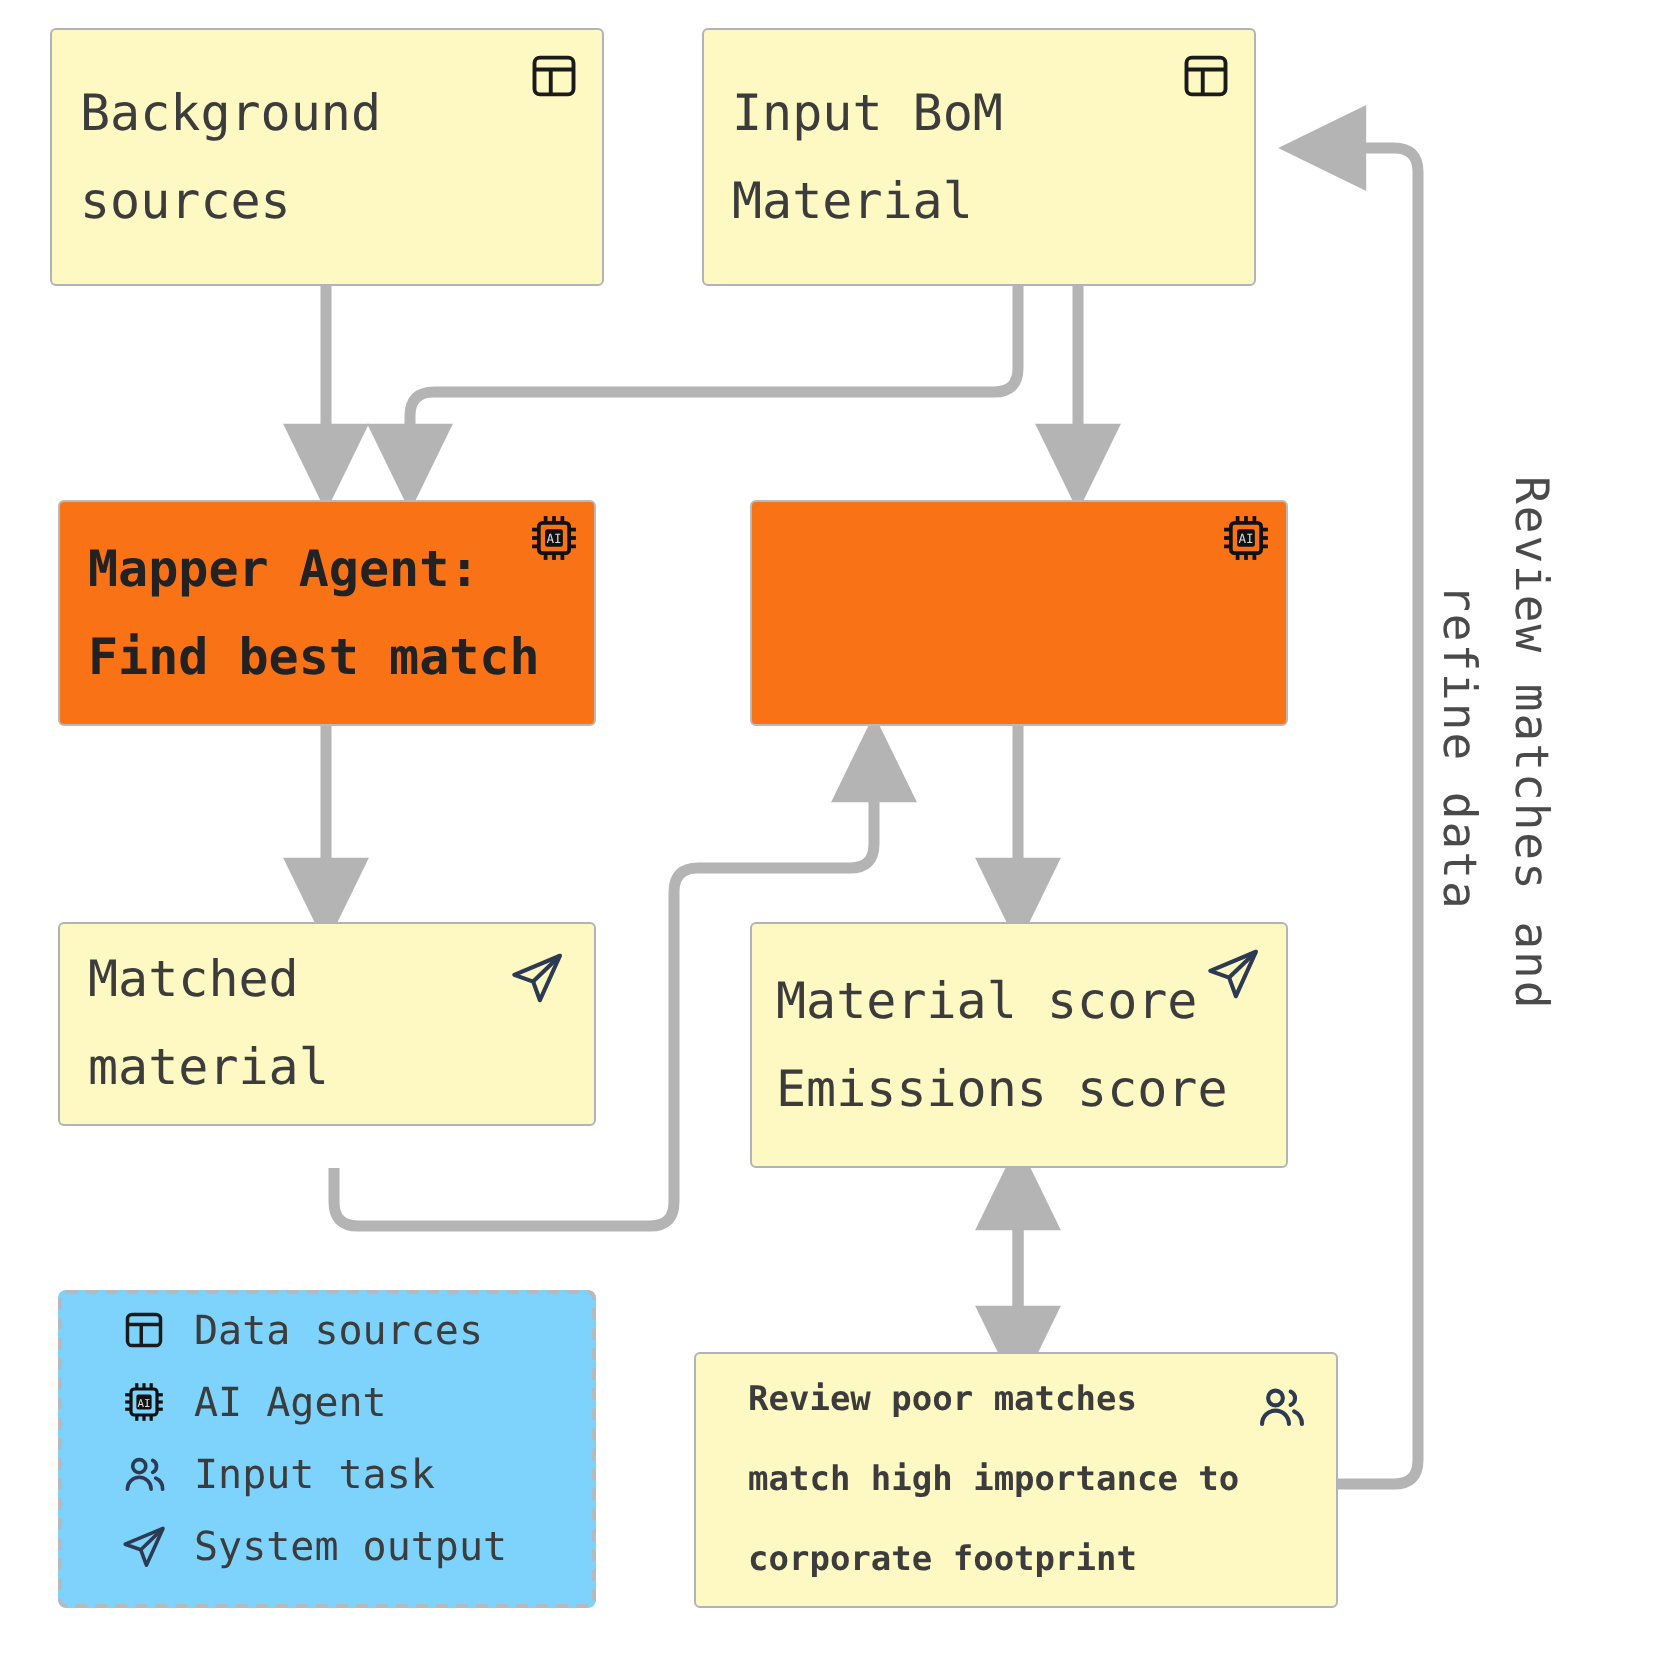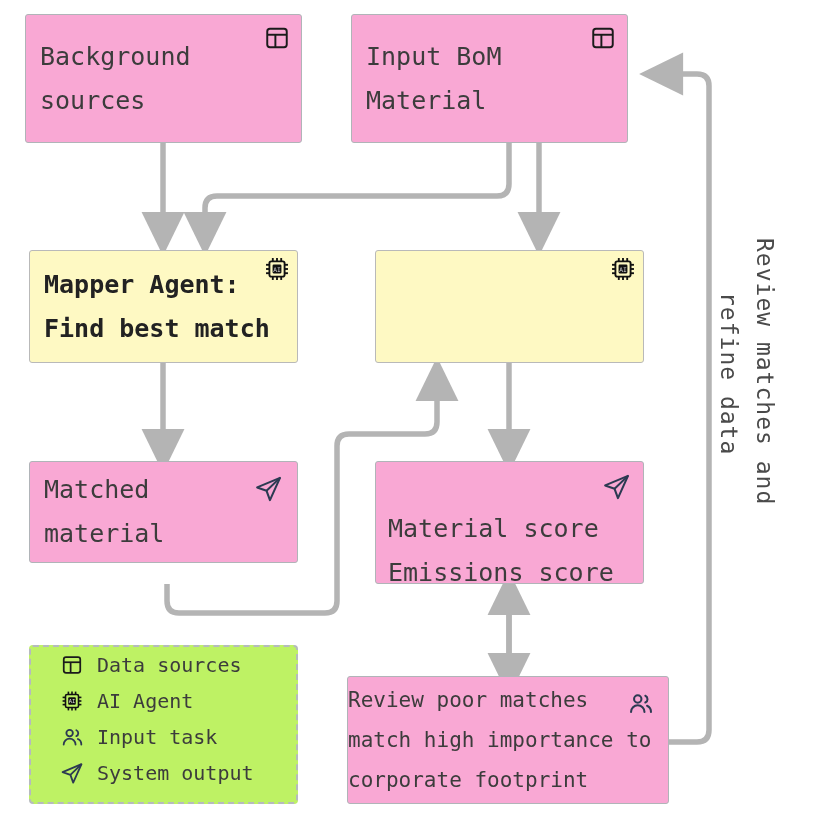--- a/index.html
+++ b/index.html
@@ -1,30 +1,30 @@
 <!DOCTYPE html>
 <html><head>
 <meta charset="utf-8">
 <style>
   html,body{margin:0;padding:0;background:#ffffff;}
   body{width:828px;height:830px;font-family:"DejaVu Sans Mono","Liberation Mono",monospace;}
   #canvas{position:relative;width:828px;height:830px;overflow:hidden;background:#fff;}
   #edges{position:absolute;left:0;top:0;width:828px;height:830px;}
 
-  .node{position:absolute;box-sizing:border-box;border:1.6px solid #b0b4b8;background:#f9a8d4;border-radius:3px;}
-  .node.agent{background:#fef9c3;border-color:#b9b9b9;}
+  .node{position:absolute;box-sizing:border-box;border:1.6px solid #b0b4b8;background:#fef9c3;border-radius:3px;}
+  .node.agent{background:#f97316;border-color:#b9b9b9;}
   .node .txt{position:absolute;left:14px;top:50%;transform:translateY(-50%);
     font-size:25px;line-height:44px;color:#3c3c3c;white-space:pre;letter-spacing:0px;}
   .node.agent .txt{color:#222;font-weight:bold;}
   .node .ic{position:absolute;right:11px;top:10px;}
 
-  .review .txt{font-size:21px;line-height:40px;left:0;}
+  .review .txt{font-size:17px;line-height:40px;left:26px;font-weight:bold;}
   .review .ic{right:14px;top:14px;}
 
-  .legend{position:absolute;box-sizing:border-box;border:2px dashed #b6babe;border-radius:4px;background:#bef264;}
+  .legend{position:absolute;box-sizing:border-box;border:2px dashed #b6babe;border-radius:4px;background:#7dd3fc;}
   .legend .row{display:flex;align-items:center;height:36px;padding-left:26px;}
   .legend .row .lic{width:30px;display:flex;align-items:center;justify-content:center;}
   .legend .row .lbl{font-size:20px;color:#3c3c3c;margin-left:10px;white-space:pre;}
 
   .vlabel{position:absolute;font-size:23px;color:#4a4a4a;white-space:pre;
     writing-mode:vertical-rl;text-orientation:mixed;letter-spacing:1px;}
 </style>
 </head>
 <body>
 
@@ -128,21 +128,21 @@
     <div class="txt"><span>Matched</span><br><span>material</span></div>
     <span class="ic" style="top:12px;right:14px;">
       <svg width="29" height="29" viewBox="0 0 24 24" fill="none" stroke="#2c3a52" stroke-width="1.7" stroke-linejoin="round">
         <path d="M21.5 3.2 L2.6 11.1 L10.4 13.9 L13.2 21.6 Z"></path>
         <path d="M21.5 3.2 L10.4 13.9"></path>
       </svg>
     </span>
   </div>
 
   <div class="node" style="left:375px;top:461px;width:269px;height:123px;">
-    <div class="txt" style="left:12px;margin-top:28px;"><span>Material score</span><br><span>Emissions score</span></div>
+    <div class="txt" style="left:12px;"><span>Material score</span><br><span>Emissions score</span></div>
     <span class="ic" style="top:10px;right:12px;">
       <svg width="29" height="29" viewBox="0 0 24 24" fill="none" stroke="#2c3a52" stroke-width="1.7" stroke-linejoin="round">
         <path d="M21.5 3.2 L2.6 11.1 L10.4 13.9 L13.2 21.6 Z"></path>
         <path d="M21.5 3.2 L10.4 13.9"></path>
       </svg>
     </span>
   </div>
 
   <div class="node review" style="left:347px;top:676px;width:322px;height:128px;">
     <div class="txt"><span>Review poor matches</span><br><span>match high importance to</span><br><span>corporate footprint</span></div>

